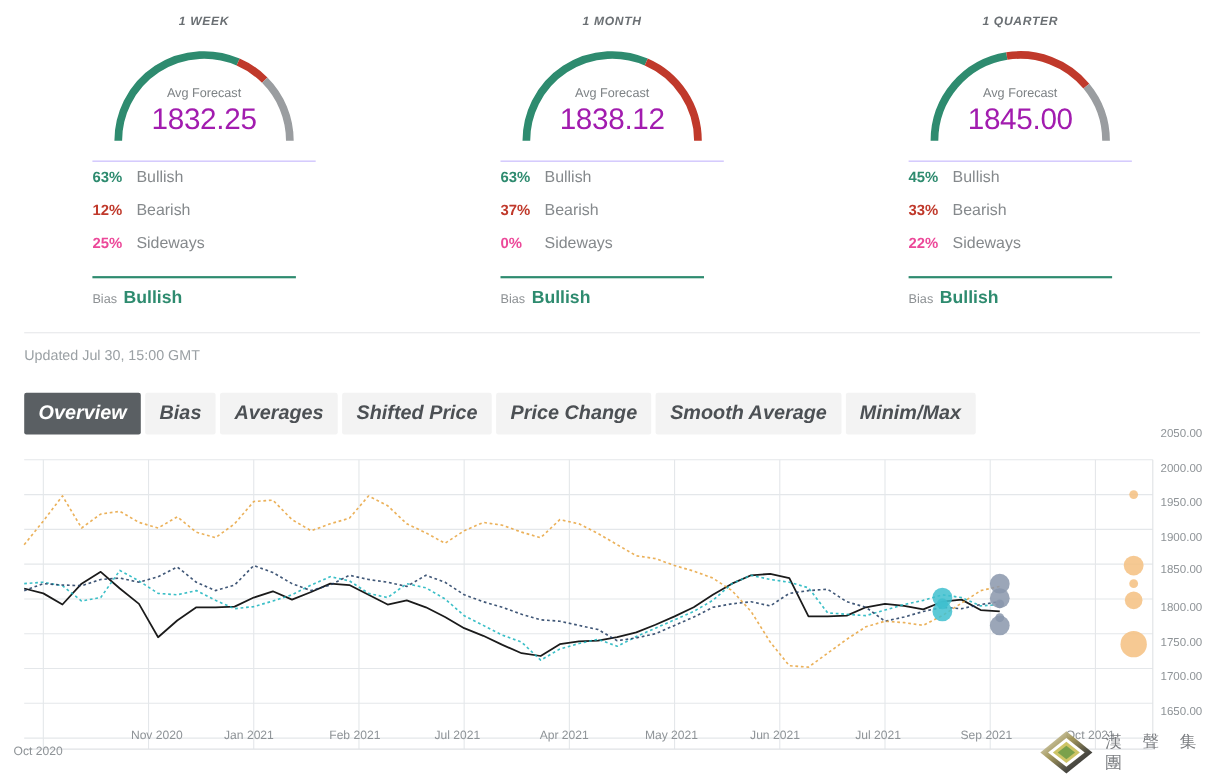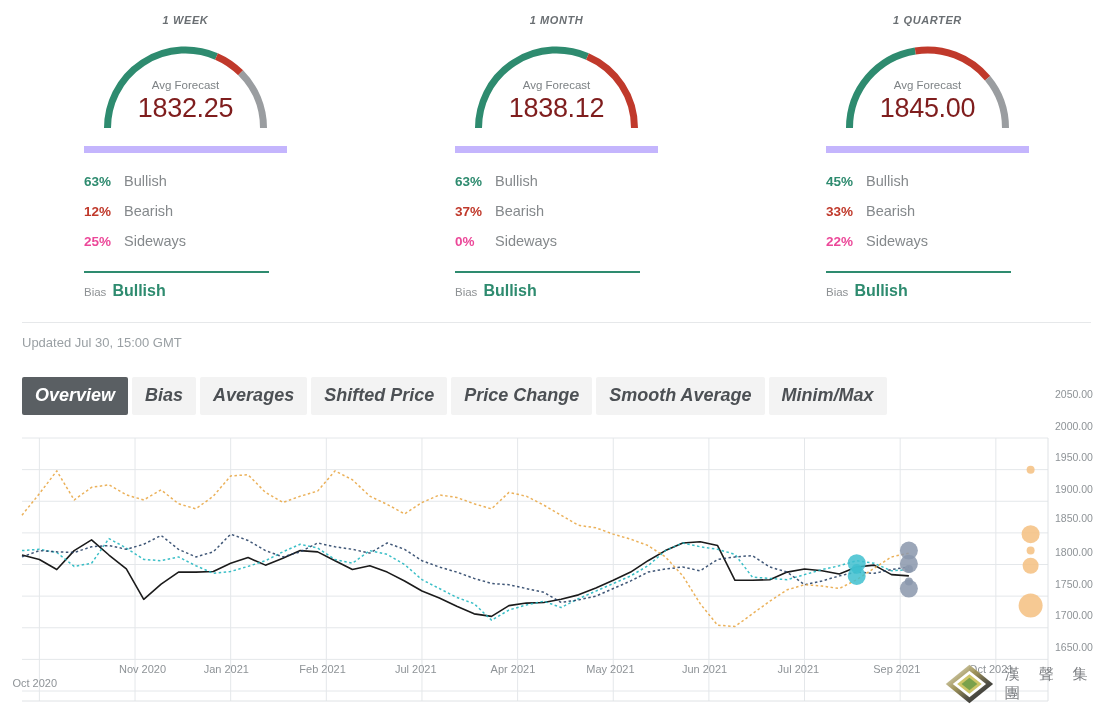--- a/index.html
+++ b/index.html
@@ -47,30 +47,30 @@
     text-align: center;
     pointer-events: none;
   }
   .gauge-label {
     font-size: 11.5px;
     color: #7d8285;
     line-height: 14px;
   }
   .gauge-value {
     font-size: 27px;
-    color: #7f1d1d;
+    color: #a21caf;
     line-height: 32px;
     letter-spacing: -0.3px;
   }
 
   .stats {
     width: 203px;
     margin-top: 10px;
-    border-top: 7px solid #c4b5fd;
-    padding-top: 20px;
+    border-top: 1px solid #c4b5fd;
+    padding-top: 6px;
   }
   .stat-row {
     display: flex;
     align-items: baseline;
     height: 30px;
   }
   .stat-pct {
     width: 40px;
     font-size: 13.5px;
     font-weight: bold;

